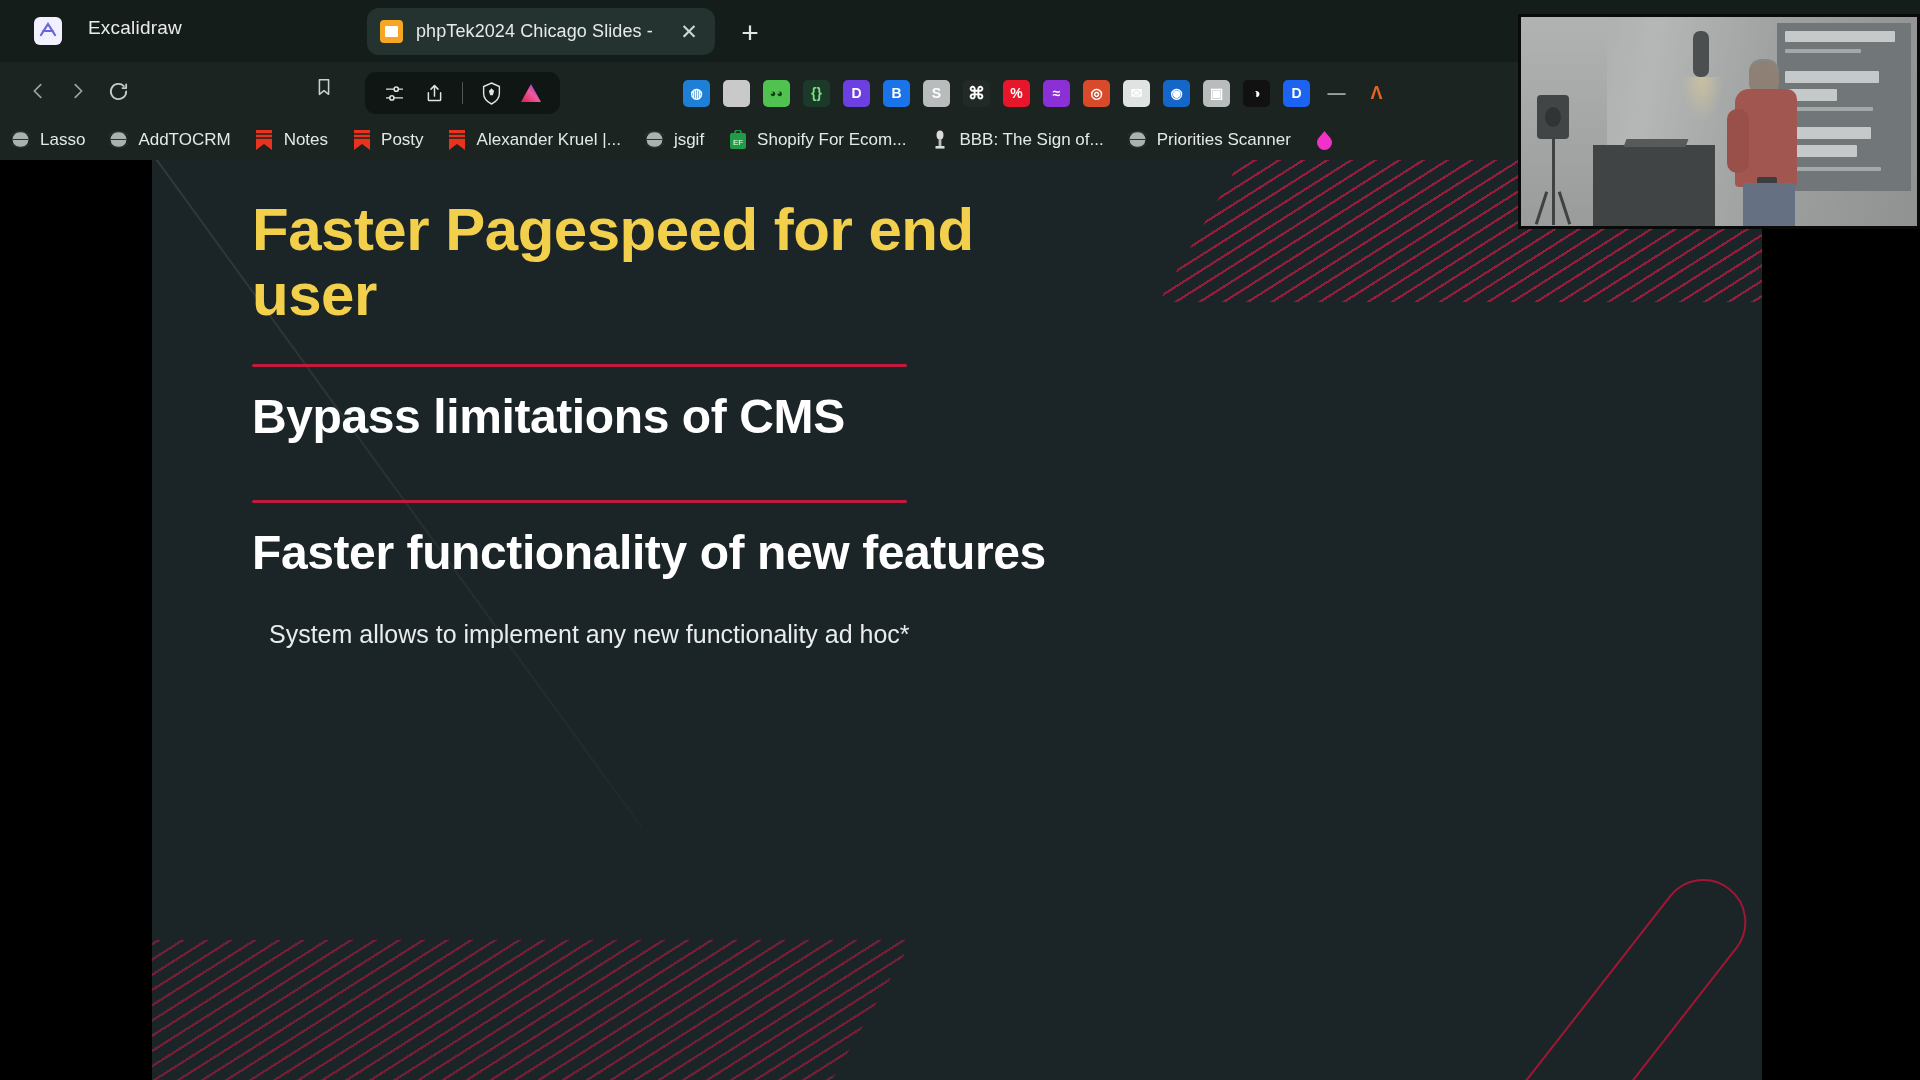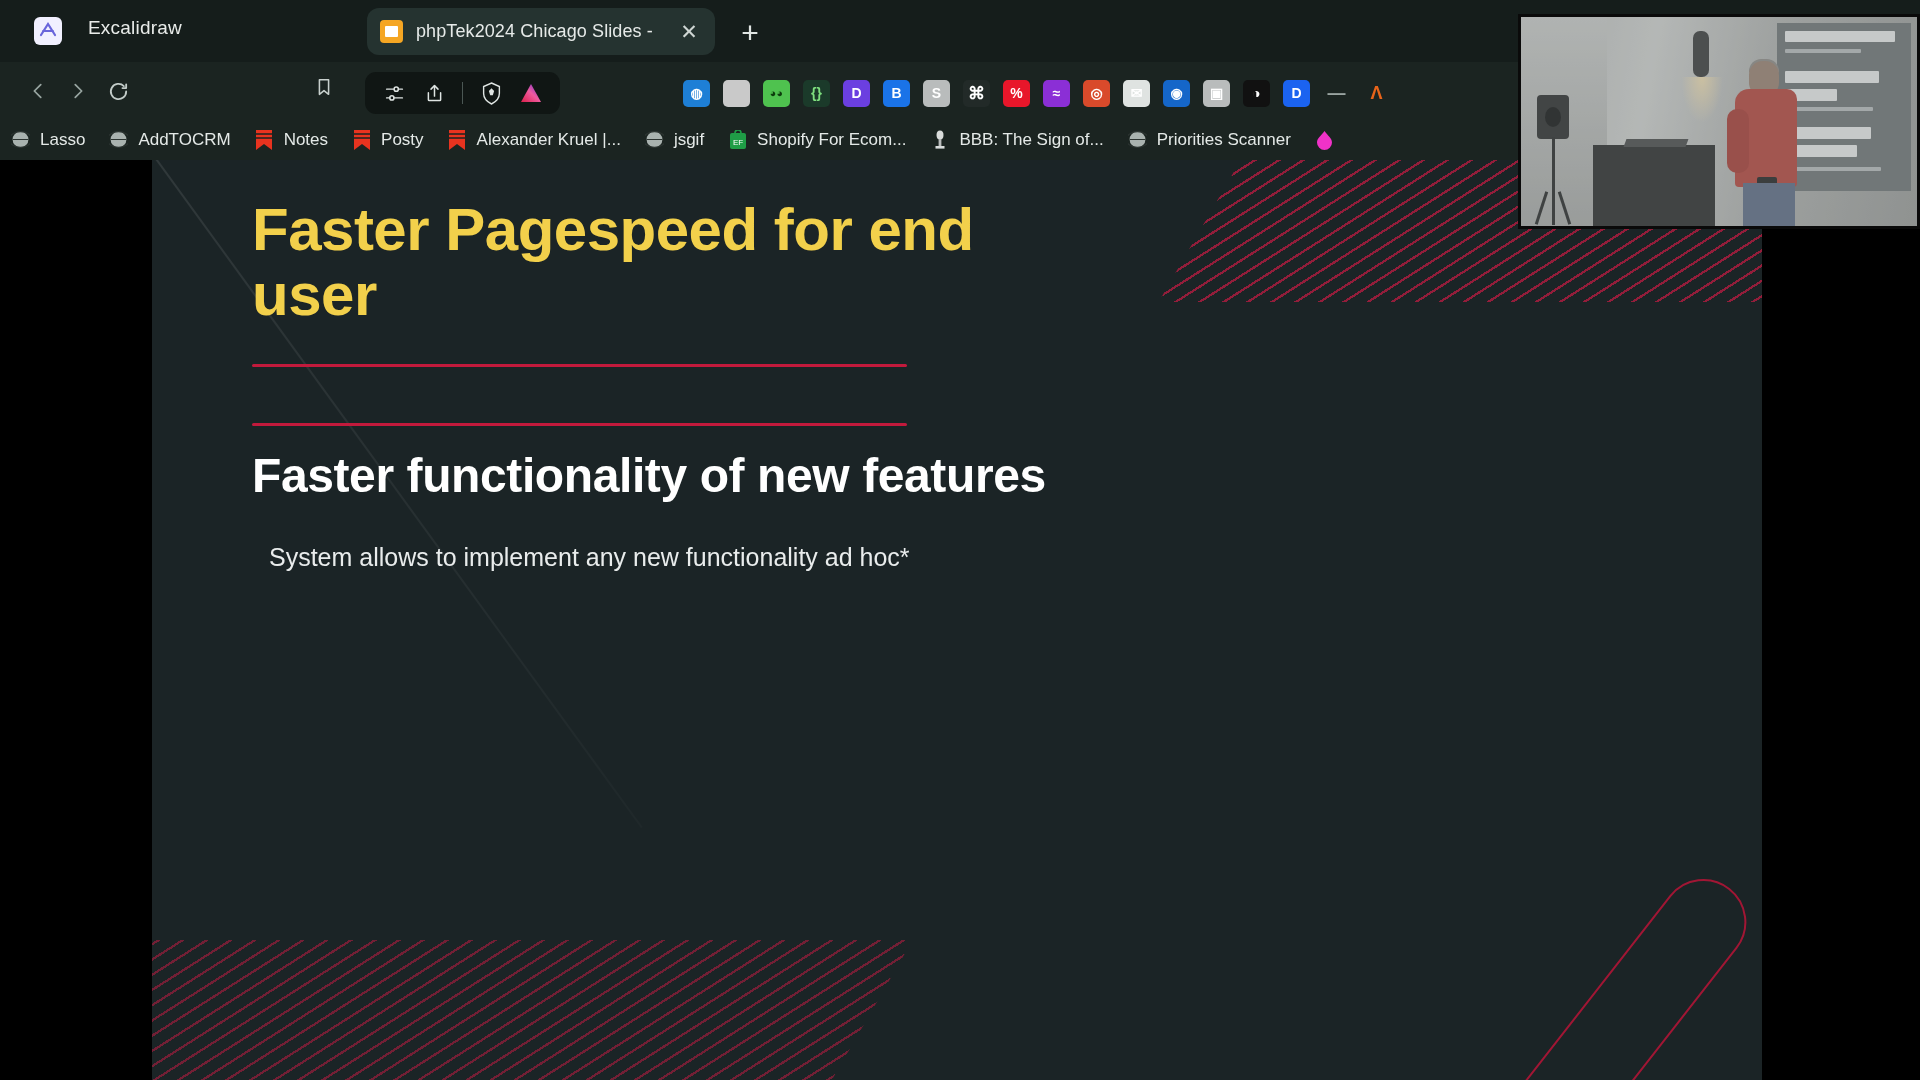--- a/index.html
+++ b/index.html
@@ -388,20 +388,21 @@
 
       <div class="deco diag-line"></div>
       <div class="deco hatch hatch-tr"></div>
       <div class="deco hatch hatch-bl"></div>
       <div class="deco pill"></div>
 
       <div class="colL">
         <div class="h-yellow">Faster Pagespeed for end user</div>
 
         <div class="rule r1"></div>
+        <div class="h-white">Bypass limitations of CMS</div>
 
         <div class="rule r2"></div>
         <div class="h-white">Faster functionality of new features</div>
         <div class="body-white gap">System allows to implement any new functionality ad hoc*</div>
       </div>
 
     </div>
   </div>
 
   <div class="cam">

